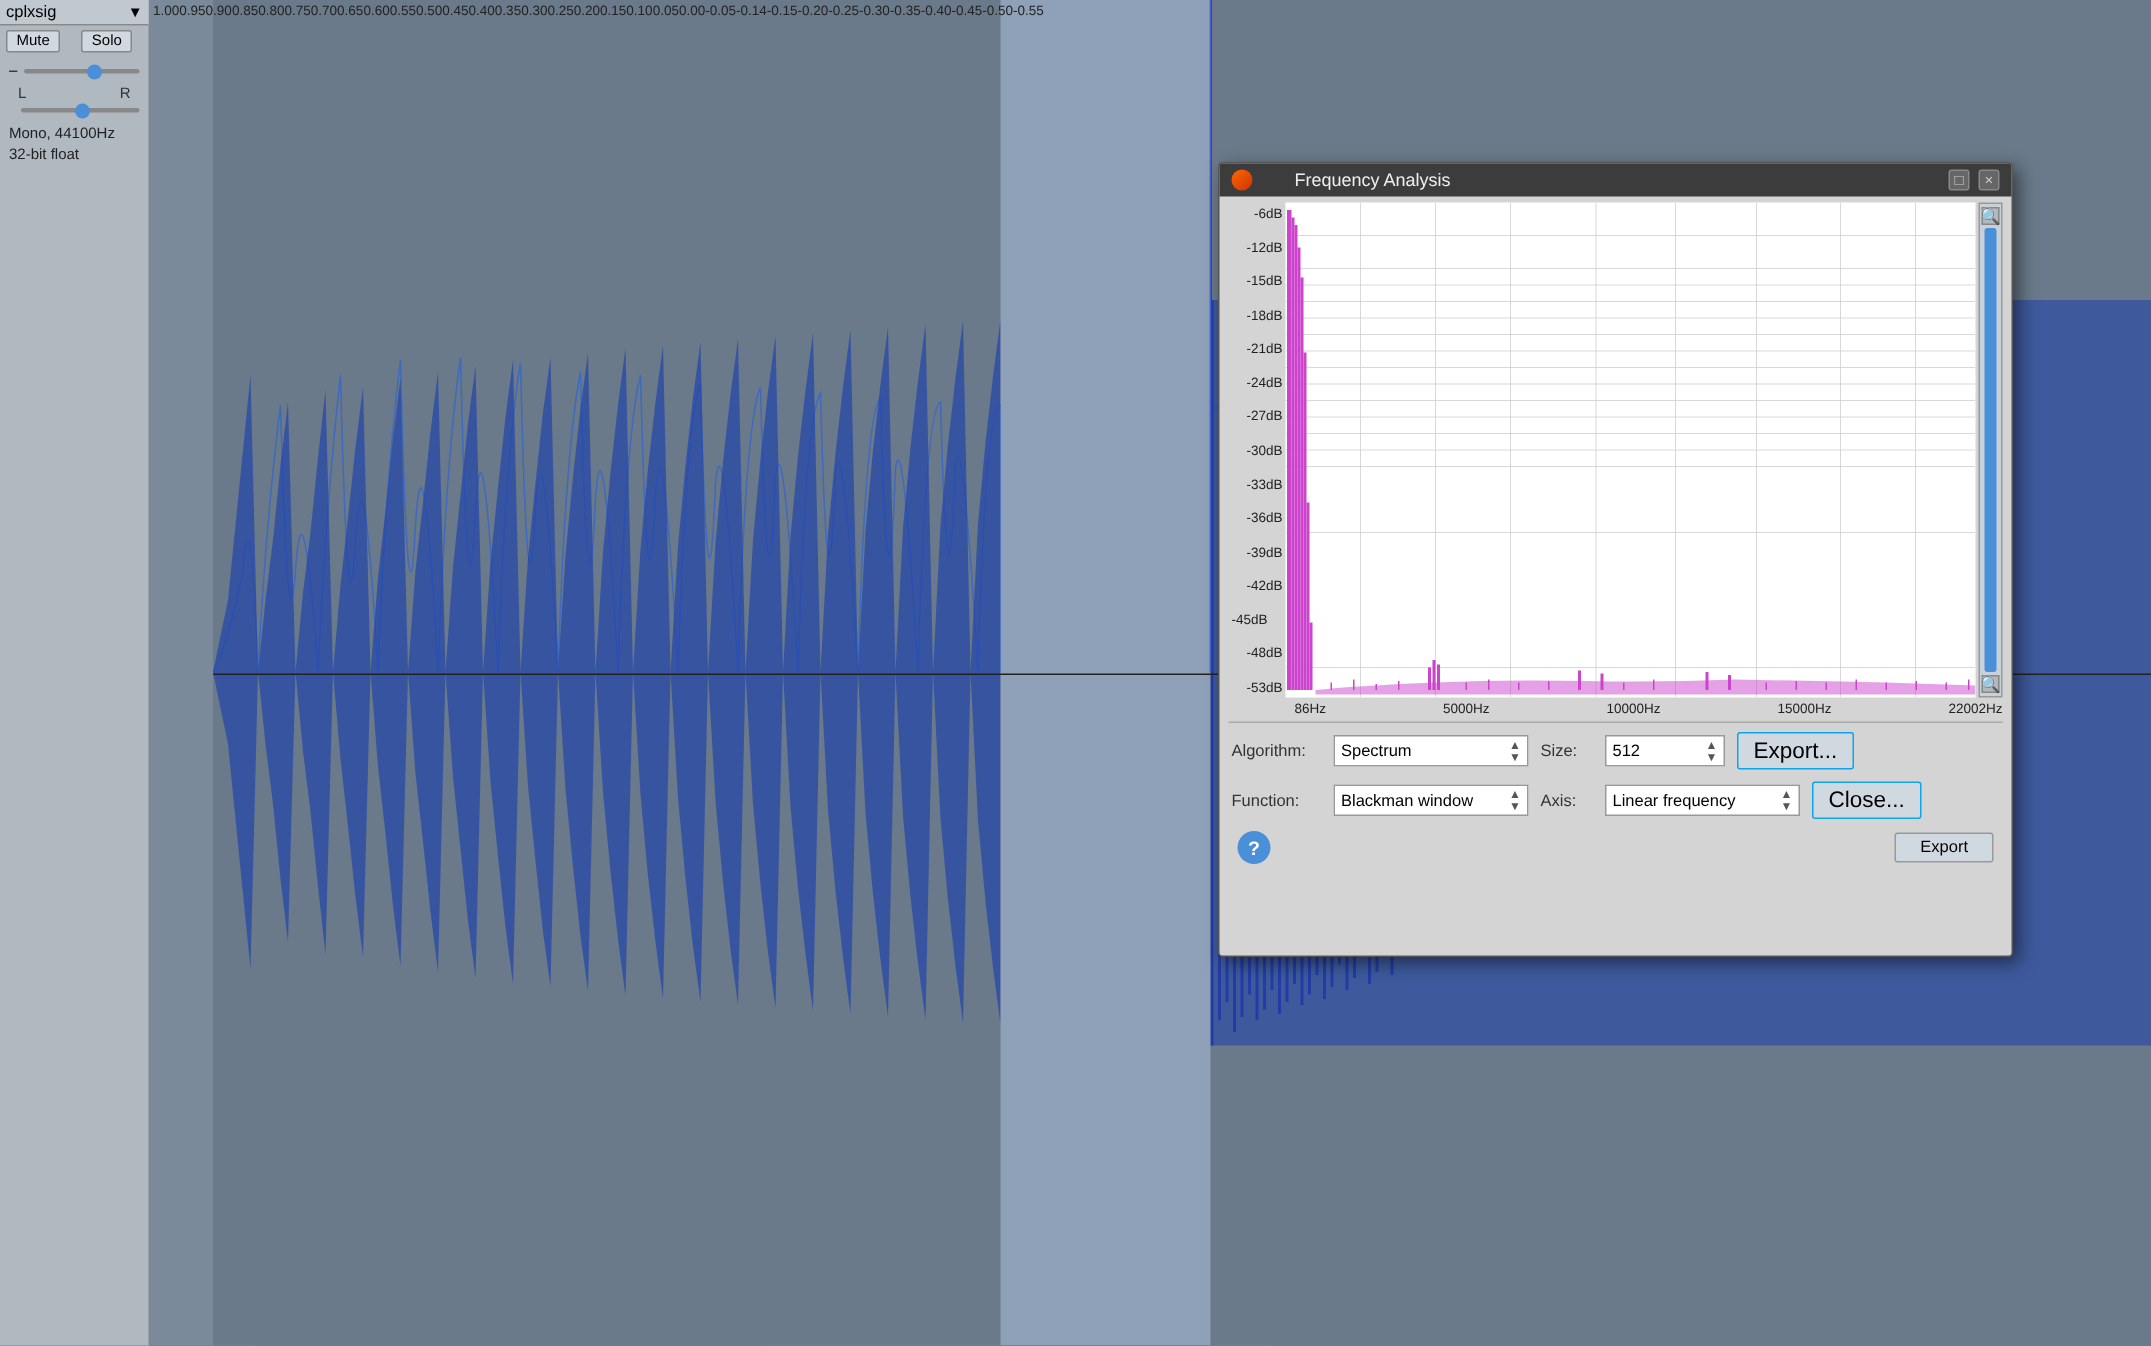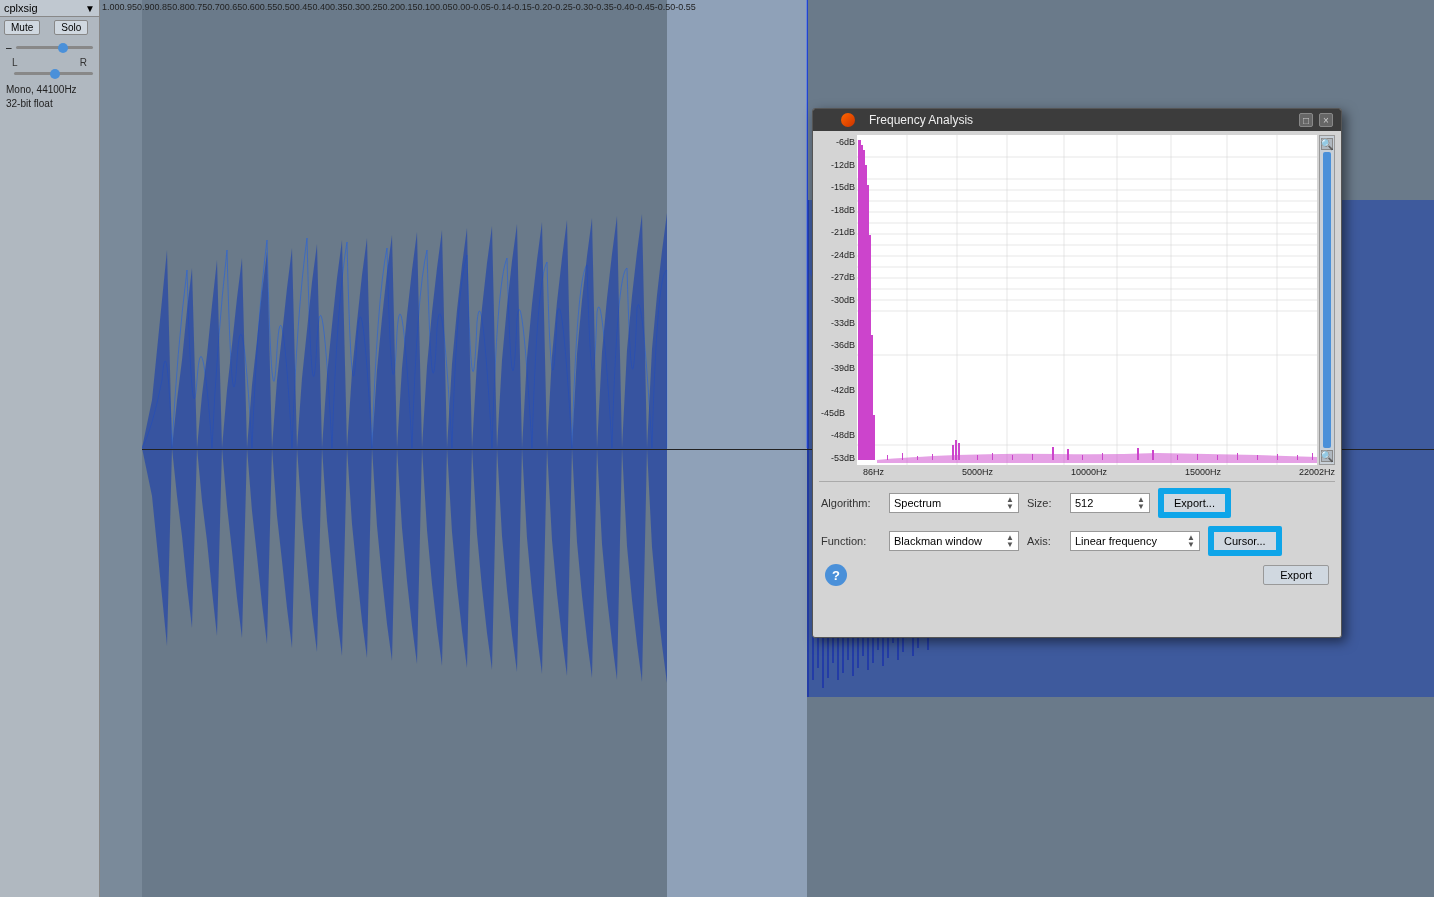--- a/index.html
+++ b/index.html
@@ -332,24 +332,24 @@
     .ctrl-arrow {
       font-size: 8px;
       color: #555;
       display: flex;
       flex-direction: column;
       line-height: 0.9;
     }
 
     .ctrl-btn {
       background: #d0d8e0;
-      border: 6px solid #0ea5e9;
+      border: 1px solid #0ea5e9;
       border-radius: 2px;
       padding: 3px 10px;
-      font-size: 11px;
+      font-size: 15px;
       cursor: pointer;
     }
 
     
     #bottom-row {
       display: flex;
       align-items: center;
       justify-content: space-between;
       padding: 4px 12px;
     }
@@ -559,21 +559,21 @@
 
       <line x1="665" y1="0" x2="665" y2="448" stroke="#2244cc" stroke-width="2"></line>
 
     </svg>
   </div>
 </div>
 
 <div id="freq-dialog">
 
   <div id="freq-titlebar">
-    <div style="display:flex;align-items:flex-start;gap:10px;margin-left:20px;">
+    <div style="display:flex;align-items:flex-start;gap:24px;">
       <div id="freq-icon"></div>
       <span style="font-size:12px;color:#eee;">Frequency Analysis</span>
     </div>
     <div id="freq-title-controls">
       <div class="title-btn">□</div>
       <div class="title-btn">×</div>
     </div>
   </div>
 
   <div style="display:flex;margin:4px 6px 0 6px;">
@@ -709,20 +709,20 @@
     <span class="ctrl-label">Function:</span>
     <div class="ctrl-select">
       <span>Blackman window</span>
       <span class="ctrl-arrow">▲<br>▼</span>
     </div>
     <span class="ctrl-label" style="min-width:35px;">Axis:</span>
     <div class="ctrl-select">
       <span>Linear frequency</span>
       <span class="ctrl-arrow">▲<br>▼</span>
     </div>
-    <button class="ctrl-btn">Cursor...</button>
+    <button class="ctrl-btn">Close...</button>
   </div>
 
   <div id="bottom-row">
     <div id="help-btn">?</div>
     <button id="close-btn">Export</button>
   </div>
 </div>
 
 </body></html>

